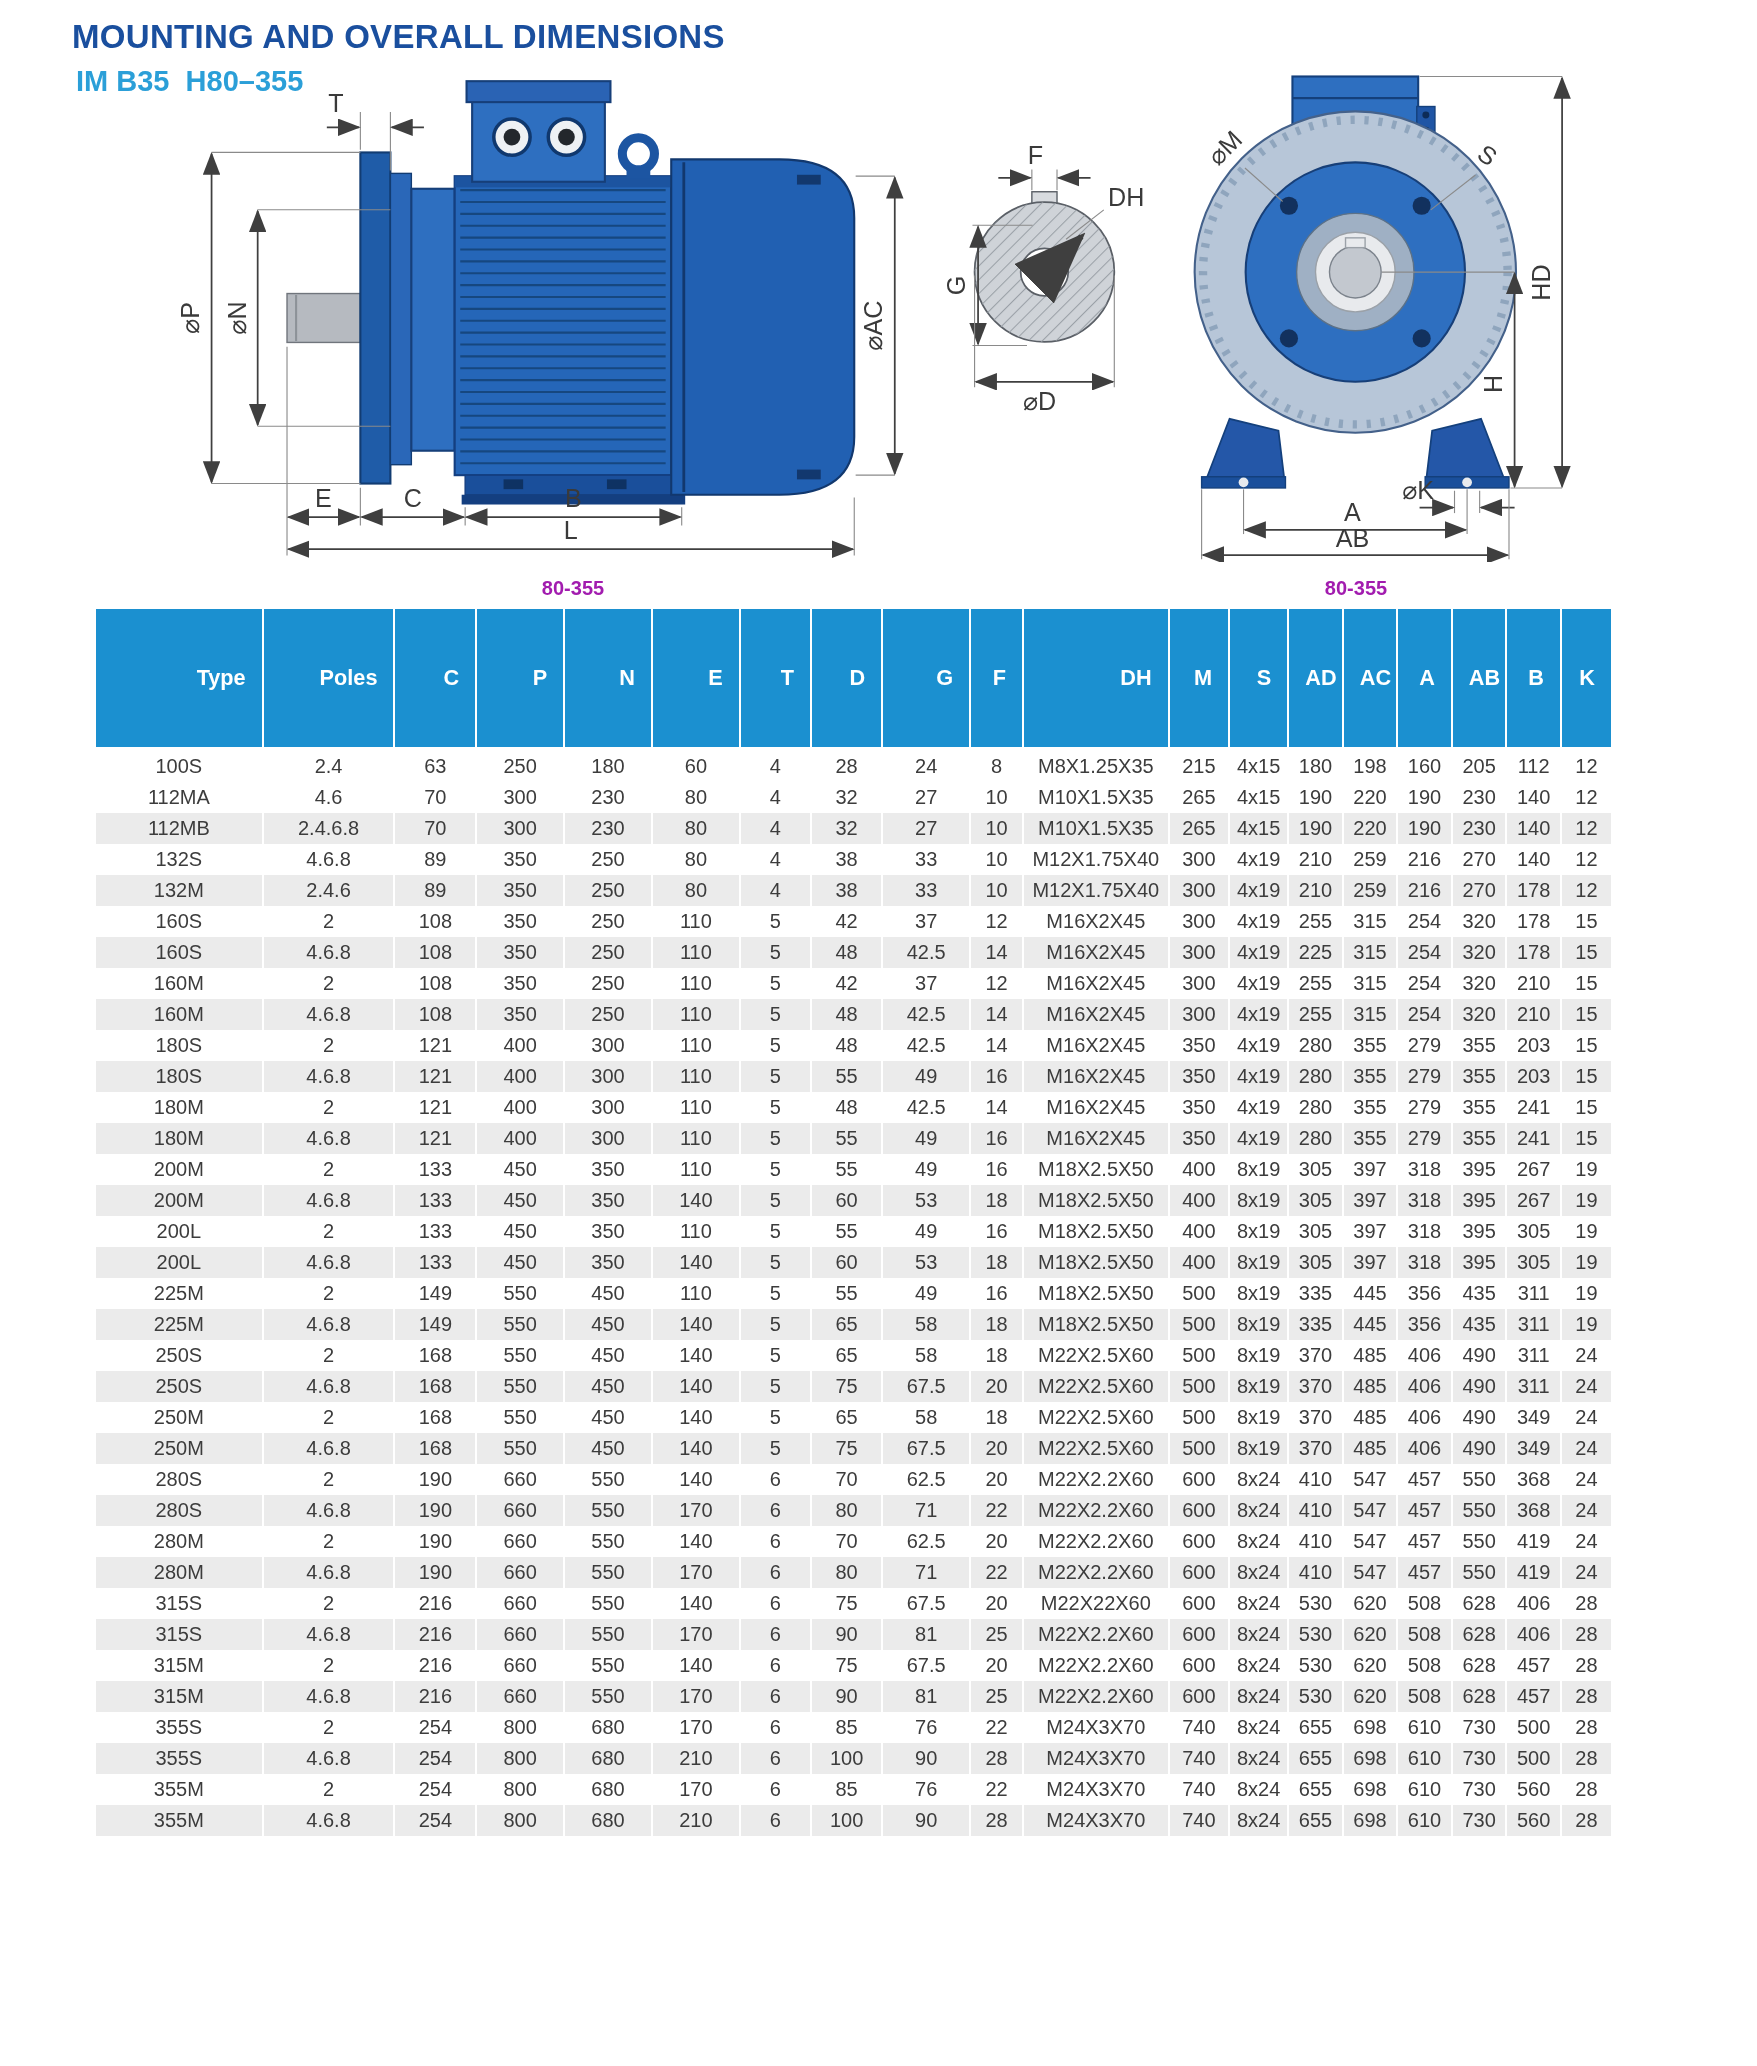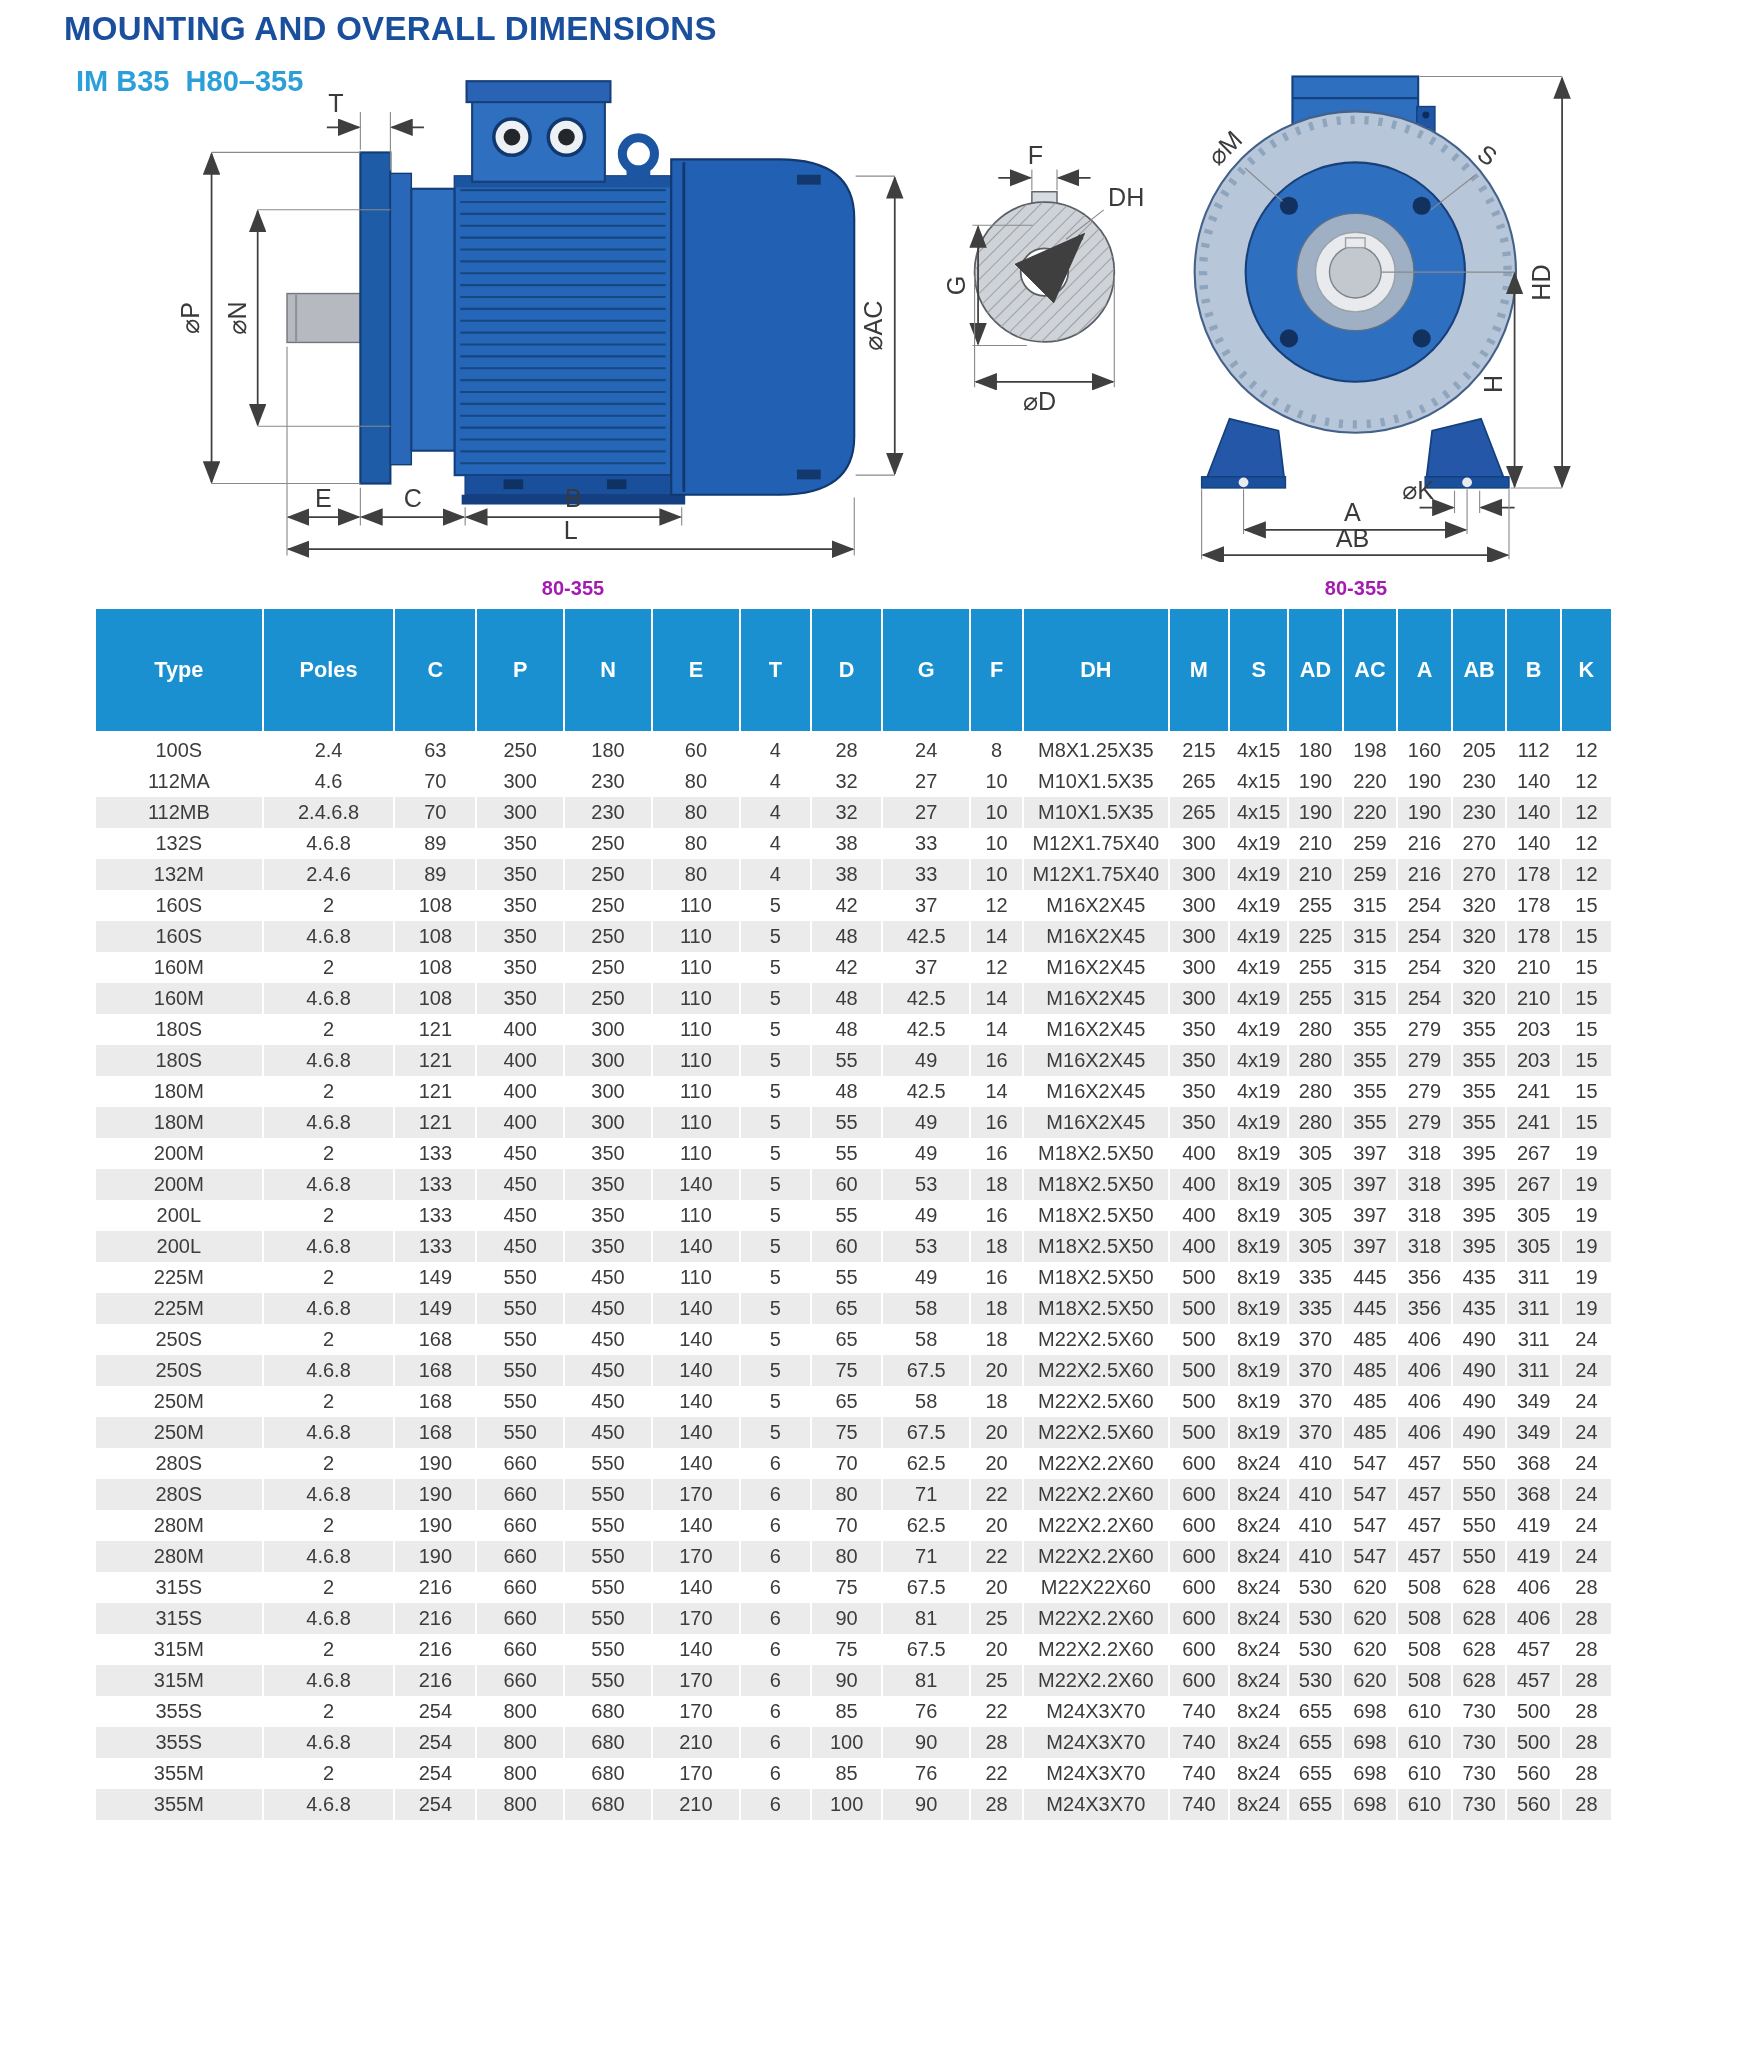--- a/index.html
+++ b/index.html
@@ -1,21 +1,21 @@
 <!DOCTYPE html>
 <html style="font-size:11.2px"><head>
 <meta charset="utf-8">
 <style>
   html,body{margin:0;padding:0;}
   body{
     width:1757px;height:2066px;position:relative;background:#ffffff;
     font-family:"Liberation Sans",sans-serif;overflow:hidden;
   }
   #page-title{
-    position:absolute;left:64px;top:9.8px;margin:0;
+    position:absolute;left:64px;top:9.8px;margin:8px;
     font-size:33px;font-weight:800;letter-spacing:0.3px;color:#1a4f9e;
   }
   #page-subtitle{
     position:absolute;left:64px;top:53px;margin:12px;white-space:pre;
     font-size:29px;font-weight:800;color:#2b9fd8;
   }
   #fig-side{position:absolute;left:126px;top:70px;}
   #fig-front{position:absolute;left:929px;top:66px;}
   .caption{
     position:absolute;top:577px;width:182px;text-align:center;
@@ -23,21 +23,21 @@
   }
   #cap-left{left:482px;}
   #cap-right{left:1265px;}
 
   #dim-table{
     position:absolute;left:96px;top:609px;width:1515px;
     border-collapse:collapse;table-layout:fixed;
   }
   #dim-table th{
     background:#1b90d0;color:#ffffff;font-weight:bold;font-size:21.7px;
-    height:106px;text-align:center;vertical-align:middle;padding:8px;
+    height:106px;text-align:right;vertical-align:middle;padding:16px;
     border-bottom:4.2px solid #ffffff;
   }
   #dim-table th + th{border-left:2.1px solid #ffffff;}
   #dim-table td{
     height:31px;line-height:31px;padding:0;text-align:center;
     font-size:20px;color:#3c3c3c;white-space:nowrap;background:#ffffff;
   }
   #dim-table td + td{border-left:2.1px solid #ffffff;}
   #dim-table tr.stripe td{background:#ebebeb;}
 

